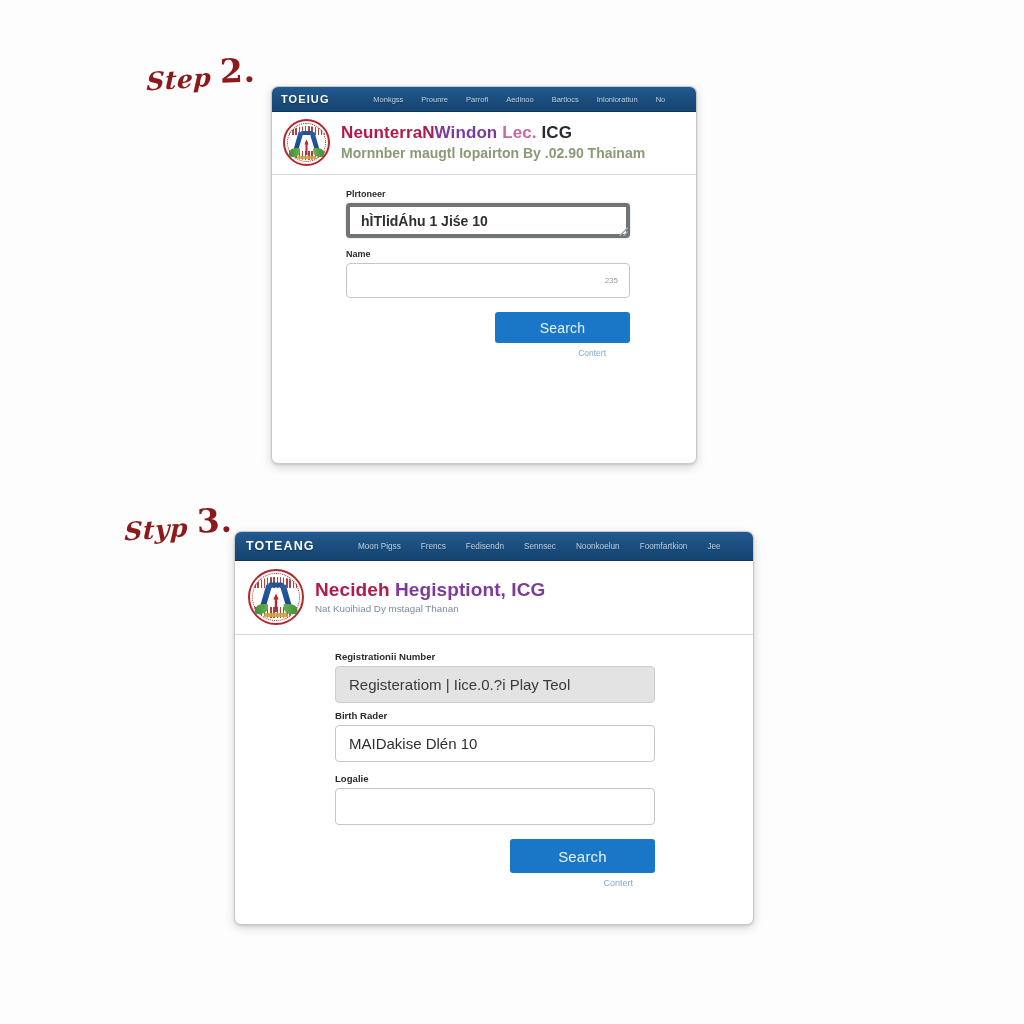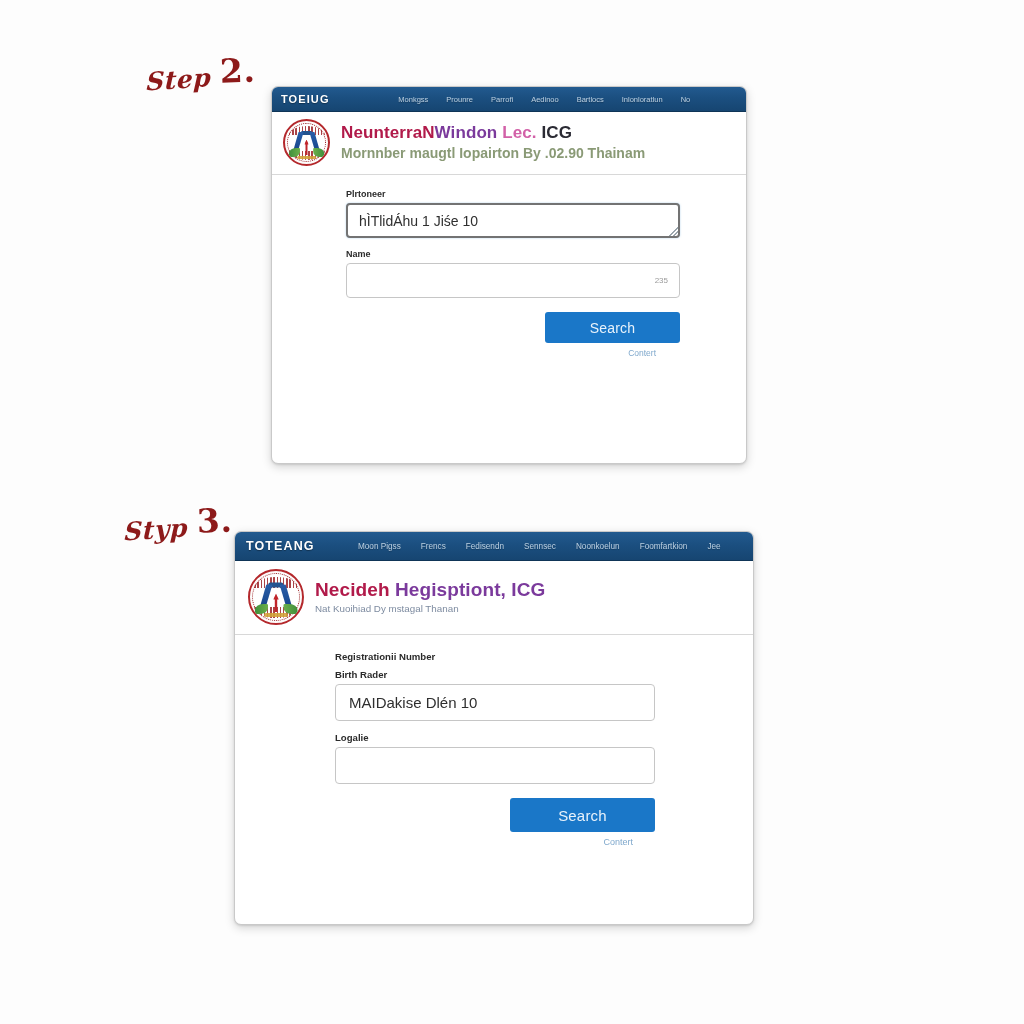--- a/index.html
+++ b/index.html
@@ -49,21 +49,21 @@
     background: #ffffff;
     border: 1px solid #c9c9c9;
     border-radius: 7px;
     box-shadow: 0 3px 10px rgba(0,0,0,0.17), 0 1px 2px rgba(0,0,0,0.10);
     overflow: hidden;
     box-sizing: border-box;
   }
   #window-step2 {
     left: 271px;
     top: 86px;
-    width: 476px;
+    width: 426px;
     height: 378px;
   }
   #window-step3 {
     left: 234px;
     top: 531px;
     width: 520px;
     height: 394px;
   }
 
   
@@ -264,22 +264,23 @@
   }
   #window-step2 .text-input { height: 35px; padding: 0 11px; font-size: 14px; }
   #window-step3 .text-input { height: 37px; padding: 0 13px; font-size: 15px; }
 
   .text-input.readonly-gray {
     background: #e3e3e3;
     border-color: #cdcdcd;
     color: #3a3a3a;
   }
   .text-input.focused {
-    border: 2px solid #737373;
+    border: 4px solid #737373;
     box-shadow: 0 0 2px rgba(106,169,216,0.55);
+    font-weight: bold;
   }
   .text-input .value { white-space: nowrap; overflow: hidden; }
   .text-input .trailing {
     margin-left: auto;
     color: #9b9b9b;
     font-size: 8px;
   }
   .text-input .plus-glyph {
     margin-left: auto;
     color: #1e1e1e;
@@ -449,20 +450,25 @@
     <div class="masthead-text">
       <div class="org-title"><span class="t-a">Necideh </span><span class="t-b">Hegisptiont, </span><span class="t-c"></span><span class="t-b">ICG</span></div>
       <div class="org-sub">Nat Kuoihiad Dy mstagal Thanan</div>
     </div>
   </div>
 
   <div class="form-body">
 
     <div class="field-group">
       <label class="field-label">Registrationii Number</label>
+      <div class="input-wrap">
+        <div class="text-input readonly-gray">
+          <span class="value">Registeratiom | Iice.0.?i Play Teol</span>
+        </div>
+      </div>
     </div>
 
     <div class="field-group">
       <label class="field-label">Birth Rader</label>
       <div class="input-wrap">
         <div class="text-input">
           <span class="value">MAIDakise Dlén 10</span>
         </div>
       </div>
     </div>

